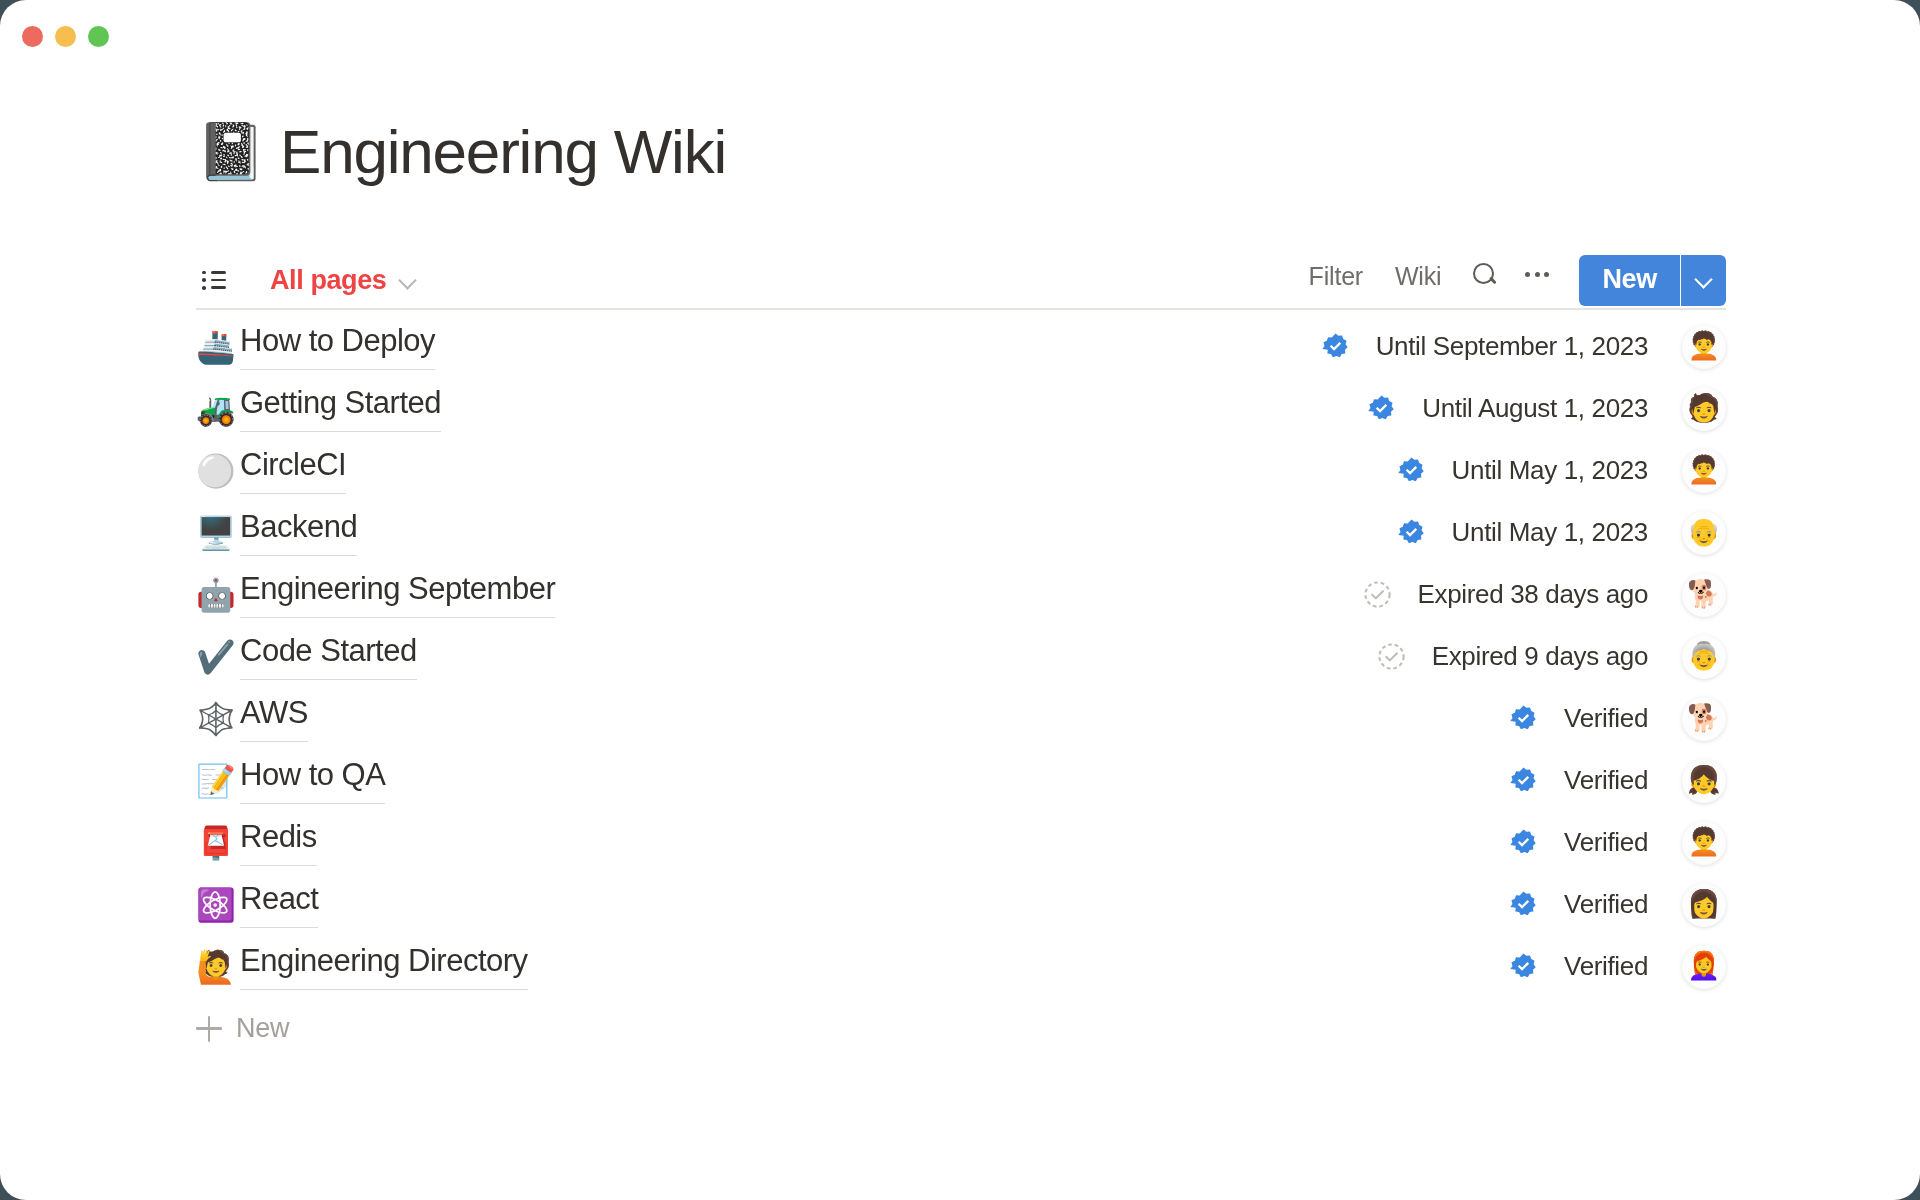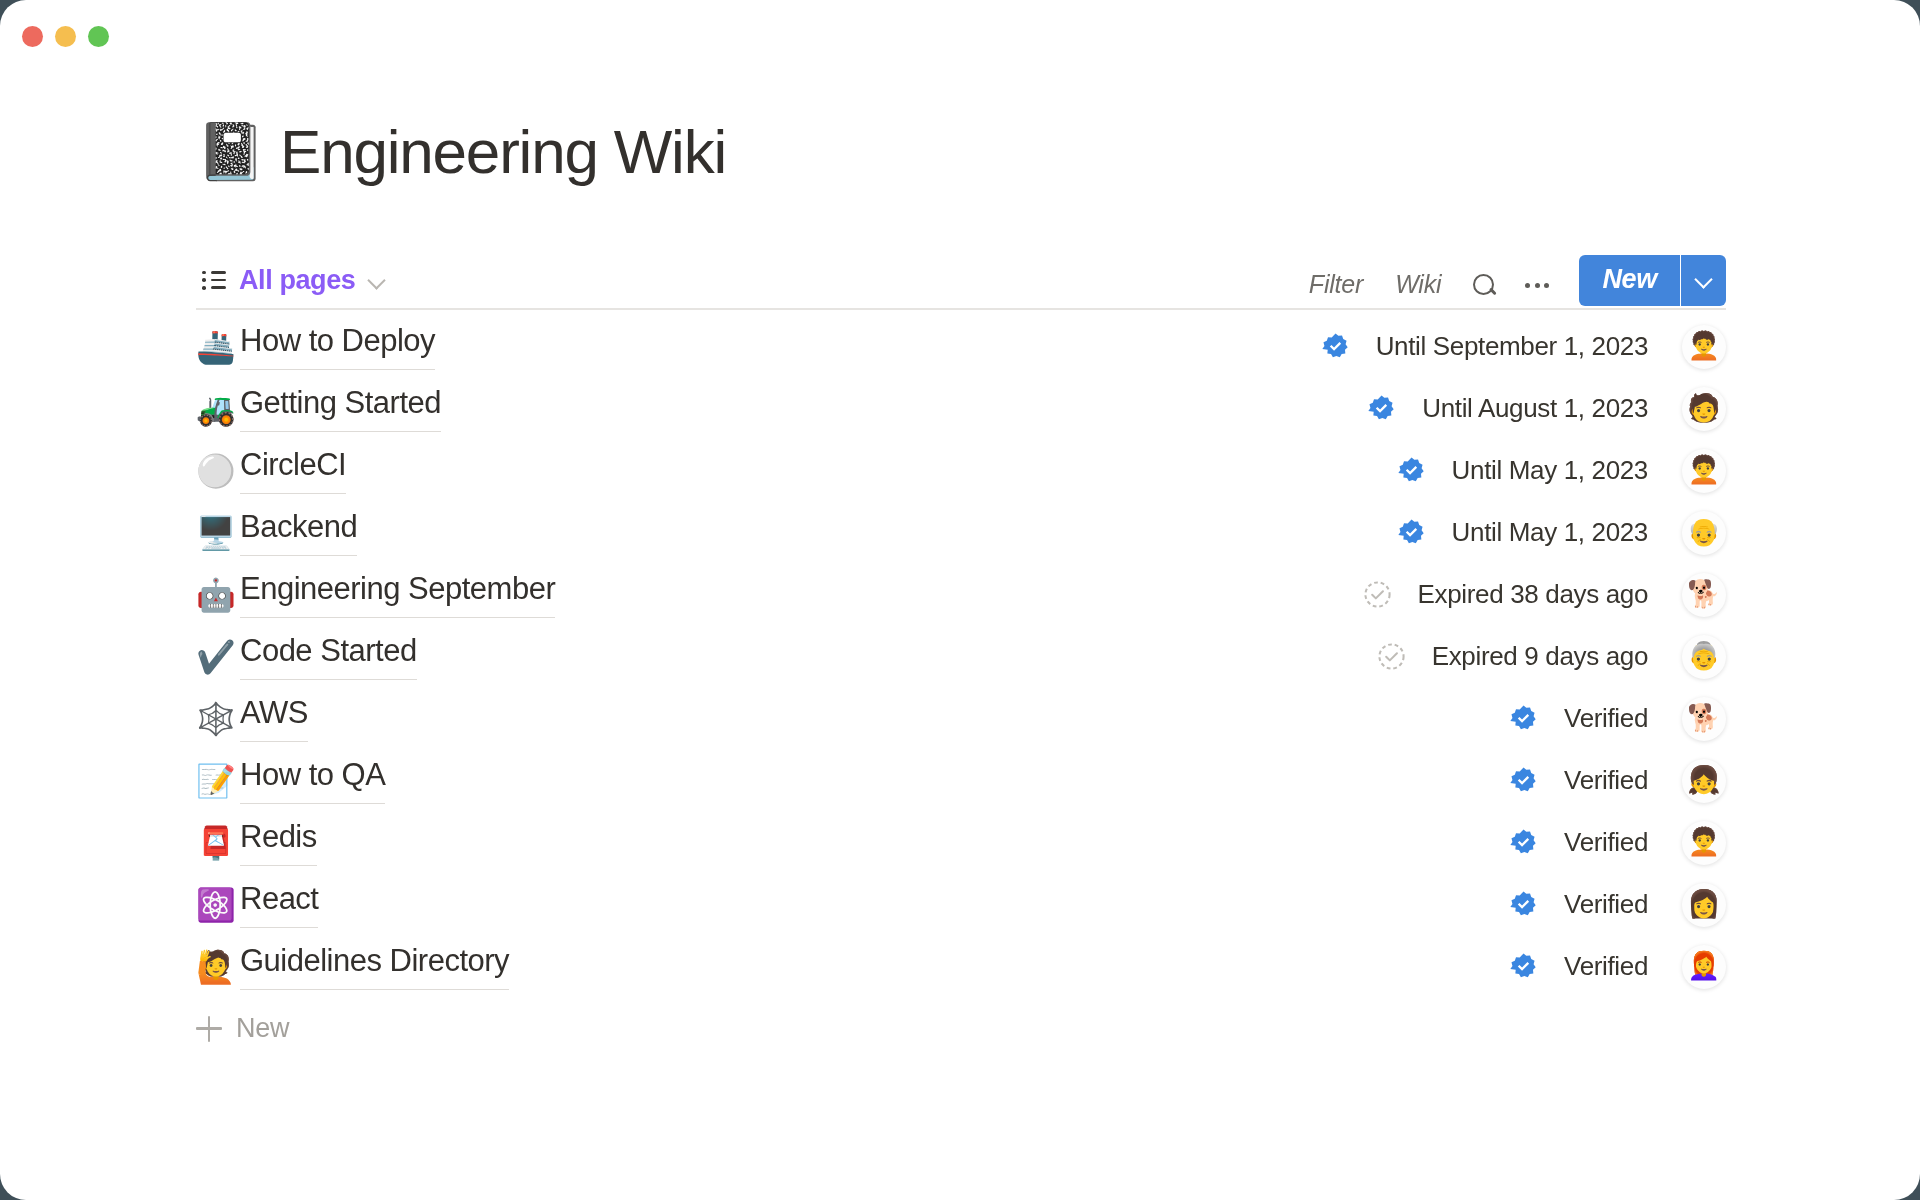--- a/index.html
+++ b/index.html
@@ -88,43 +88,43 @@
     width: 24px; height: 19px;
     display: flex; flex-direction: column; justify-content: space-between;
   }
   .list-icon .lrow { display: flex; align-items: center; gap: 5px; }
   .list-icon .ldot { width: 3.5px; height: 3.5px; border-radius: 50%; background: #3b3936; }
   .list-icon .lline { flex: 1; height: 2.6px; background: #3b3936; border-radius: 2px; }
 
   #view-label {
     font-size: 27px;
     font-weight: bold;
-    color: #8b5cf6;
+    color: #ef4444;
     letter-spacing: -0.4px;
+    margin-left: 31px;
   }
   .chev-down {
     width: 17px; height: 17px;
     position: relative;
     flex: 0 0 auto;
   }
   .chev-down::before {
     content: "";
     position: absolute;
     left: 2px; top: 2px;
     width: 11px; height: 11px;
     border-right: 2.6px solid #b9b6b1;
     border-bottom: 2.6px solid #b9b6b1;
     transform: rotate(45deg);
   }
 
   #toolbar-right {
     display: flex;
-    align-items: flex-end;
+    align-items: flex-start;
     gap: 0;
-    font-style: italic;
   }
   .tool-text {
     font-size: 25px;
     color: #6f6d69;
     padding: 7px 16px;
     border-radius: 6px;
     cursor: pointer;
     letter-spacing: -0.2px;
   }
   .tool-icon-btn {
@@ -494,21 +494,21 @@
             <svg class="badge" viewBox="0 0 24 24">
               <path fill="#3A86E0" d="M12 1.2l2.35 2.0 3.05-.35 1.0 2.9 2.75 1.4-.8 2.95 1.75 2.5-2.25 2.1.3 3.05-3.05.55-1.55 2.65-2.85-1.1-2.85 1.1-1.55-2.65-3.05-.55.3-3.05L1.1 14.0 2.85 11.5 2.05 8.55 4.8 7.15 5.8 4.25 8.85 4.6z"></path>
               <path fill="#ffffff" d="M10.8 15.5L7.3 12.05l1.35-1.35 2.15 2.1 4.5-4.5 1.35 1.4z"></path>
             </svg>
             <span class="status-text">Verified</span>
           </span>
           <span class="avatar">👩</span>
         </div>
         <div class="row">
           <span class="row-emoji">🙋</span>
-          <span class="row-title">Guidelines Directory</span>
+          <span class="row-title">Engineering Directory</span>
           <span class="row-spacer"></span>
           <span class="row-status">
             <svg class="badge" viewBox="0 0 24 24">
               <path fill="#3A86E0" d="M12 1.2l2.35 2.0 3.05-.35 1.0 2.9 2.75 1.4-.8 2.95 1.75 2.5-2.25 2.1.3 3.05-3.05.55-1.55 2.65-2.85-1.1-2.85 1.1-1.55-2.65-3.05-.55.3-3.05L1.1 14.0 2.85 11.5 2.05 8.55 4.8 7.15 5.8 4.25 8.85 4.6z"></path>
               <path fill="#ffffff" d="M10.8 15.5L7.3 12.05l1.35-1.35 2.15 2.1 4.5-4.5 1.35 1.4z"></path>
             </svg>
             <span class="status-text">Verified</span>
           </span>
           <span class="avatar">👩‍🦰</span>
         </div>

